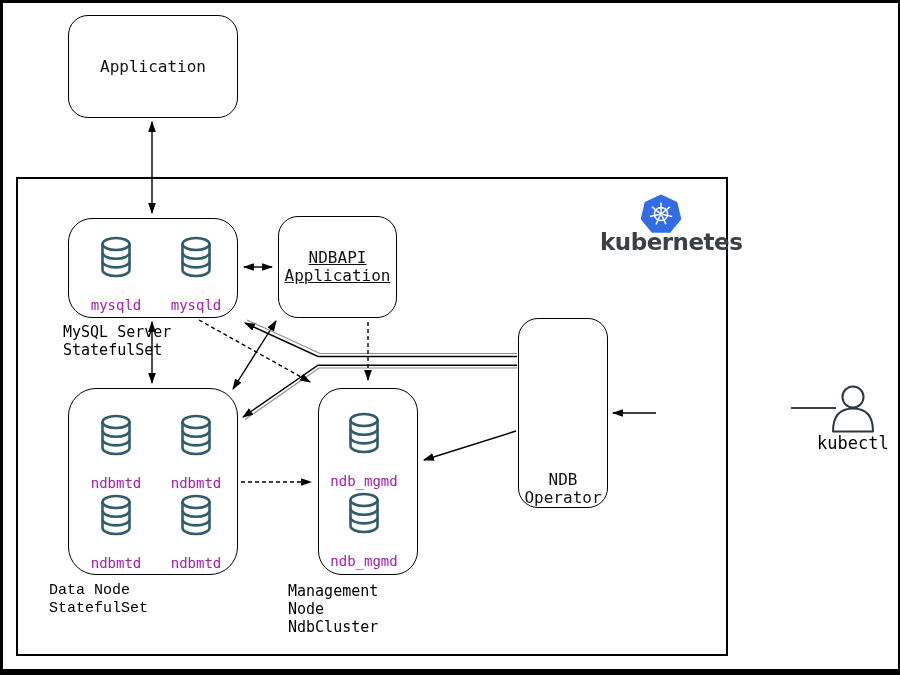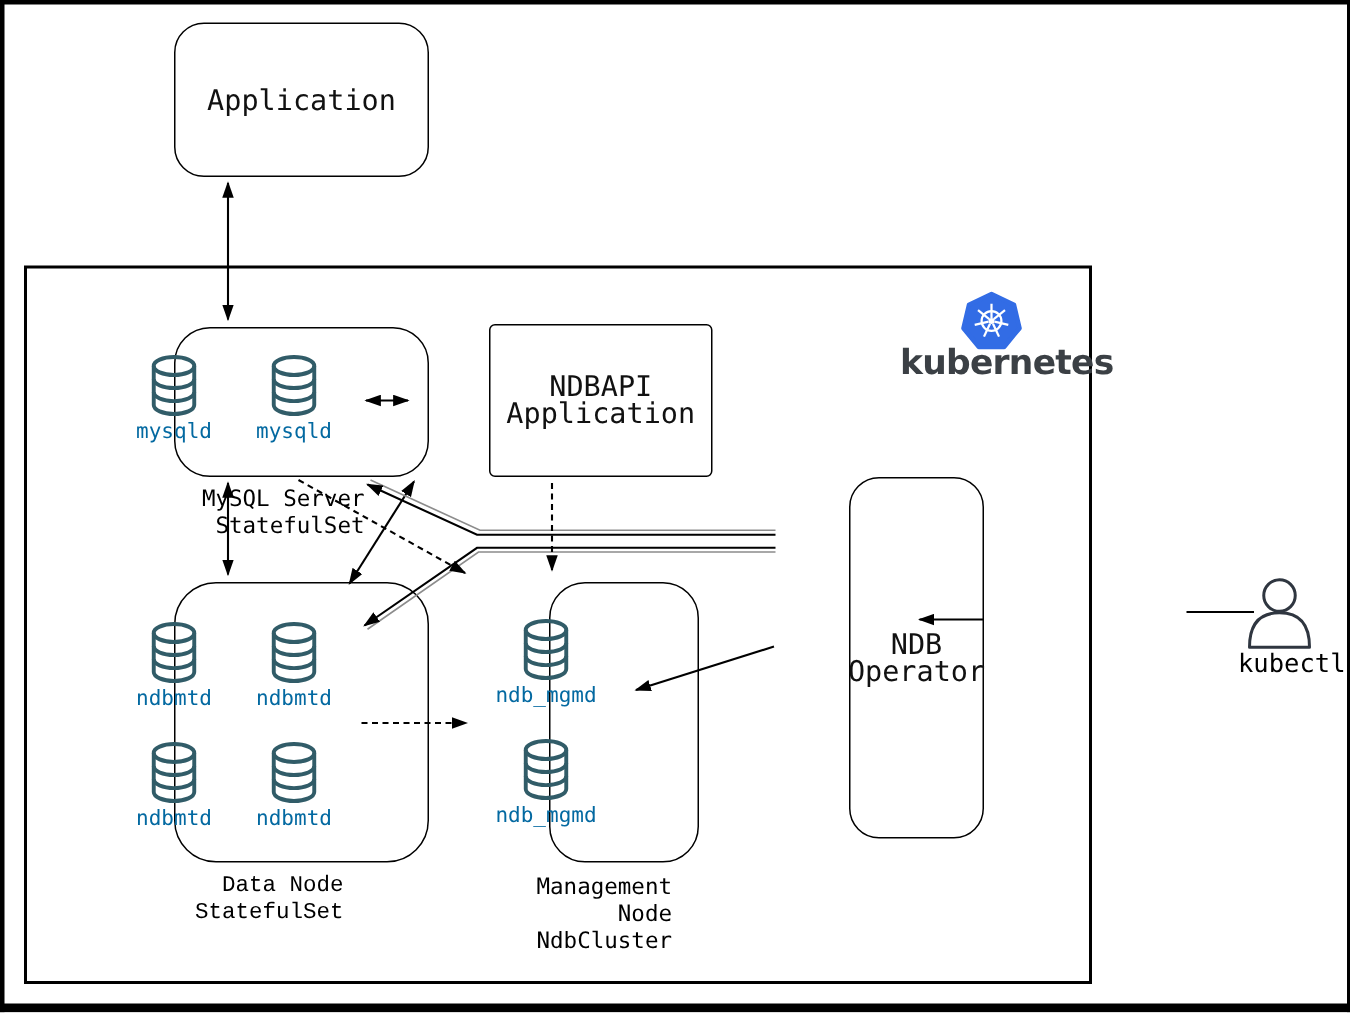--- a/index.html
+++ b/index.html
@@ -18,37 +18,37 @@
   
   .k8s-rect {
     position:absolute; left:16px; top:177px; width:712px; height:479px;
     border:2px solid #000; box-sizing:border-box; z-index:1; background:transparent;
   }
 
   .node {
     position:absolute; background:#fff; border:1.5px solid #000;
     box-sizing:border-box; z-index:2;
     display:flex; align-items:center; justify-content:center;
-    text-align:center; white-space:pre-line; font-size:19px; line-height:18px;margin-left:48px;
+    text-align:center; white-space:pre-line; font-size:16px; line-height:18px;
   }
   #app-box       { left:68px;  top:15px;  width:170px; height:103px; border-radius:20px; }
   #mysql-box     { left:68px;  top:218px; width:170px; height:100px; border-radius:24px; }
-  #ndbapi-box    { left:278px; top:216px; width:149px; height:102px; border-radius:4px; }
+  #ndbapi-box    { left:278px; top:216px; width:119px; height:102px; border-radius:20px;text-decoration:underline; }
   #datanode-box  { left:68px;  top:388px; width:170px; height:187px; border-radius:28px; }
   #mgmt-box      { left:318px; top:388px; width:100px; height:187px; border-radius:24px; }
-  #operator-box  { left:518px; top:318px; width:90px;  height:241px; border-radius:20px; }
+  #operator-box  { left:518px; top:318px; width:90px;  height:190px; border-radius:20px;align-items:flex-end; }
 
   .pod {
     position:absolute; width:76px; text-align:center; z-index:3;
   }
   .pod svg { display:block; margin:0 auto; }
-  .pod .pod-label { font-size:14px; line-height:15px; margin-top:3px; color:#0369a1; }
+  .pod .pod-label { font-size:14px; line-height:15px; margin-top:20px; color:#a21caf; }
 
   .caption {
-    position:absolute; z-index:4; text-align:right; white-space:pre-line;
+    position:absolute; z-index:4; text-align:left; white-space:pre-line;
     font-size:15px; line-height:18px; color:#000; background:transparent;
   }
   #mysql-caption { left:63px;  top:323px; width:180px; }
   #data-caption  { left:49px;  top:582px; width:180px;font-family:Liberation Mono, monospace; }
   #mgmt-caption  { left:288px; top:582px; width:160px; }
   #cr-note       { left:625px; top:375px; width:200px; line-height:18px; }
   #kubectl-label { left:817px; top:434px; width:80px; font-size:17px; }
 
   #arrow-layer { position:absolute; left:0; top:0; width:900px; height:675px; z-index:3; pointer-events:none; }
   #k8s-logo    { position:absolute; left:637px; top:190px; z-index:2; }

